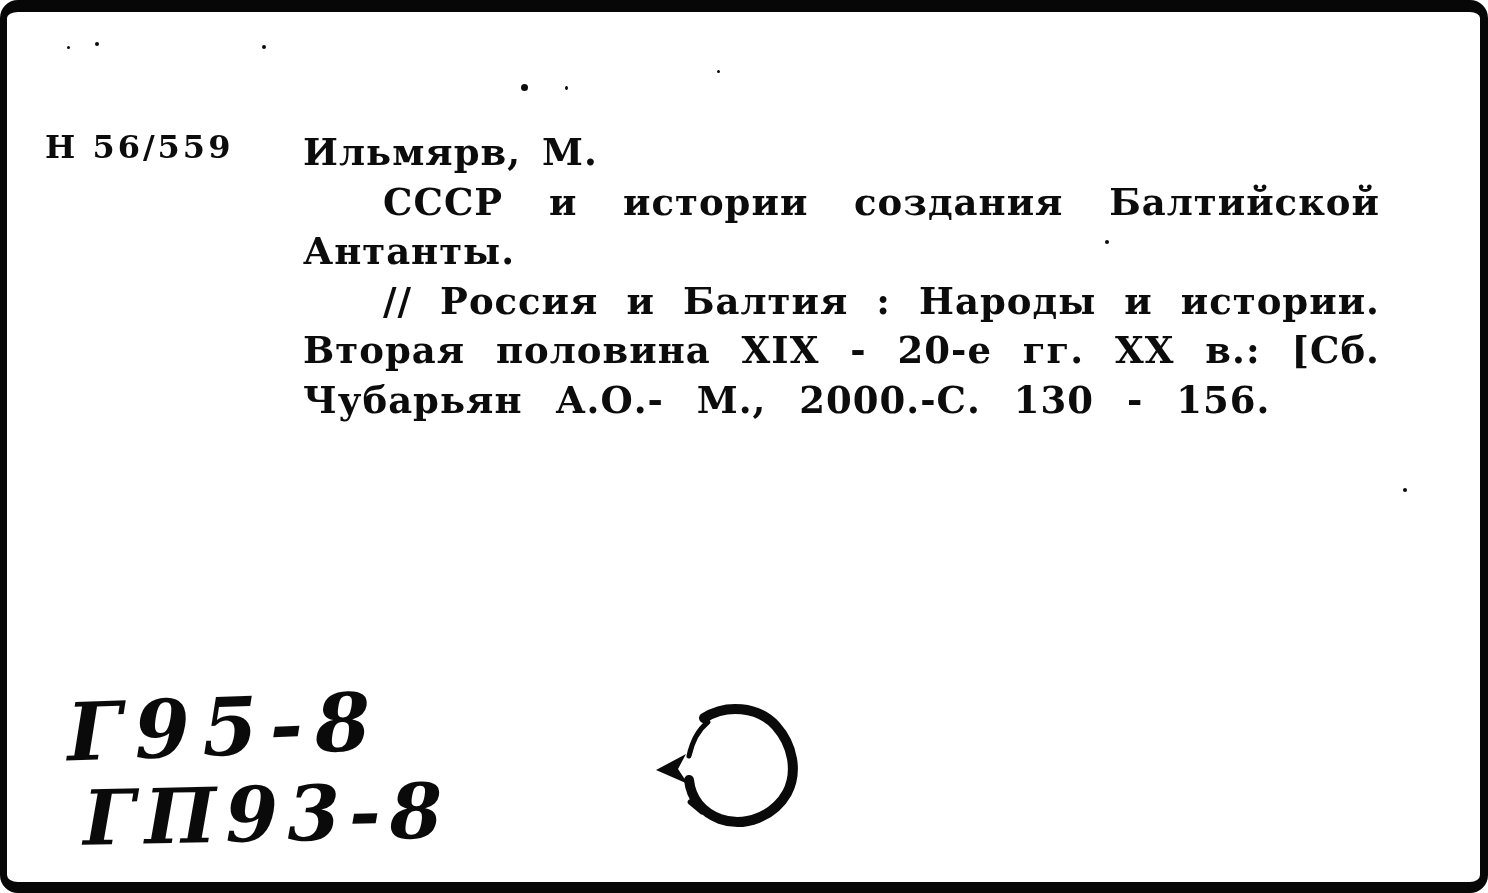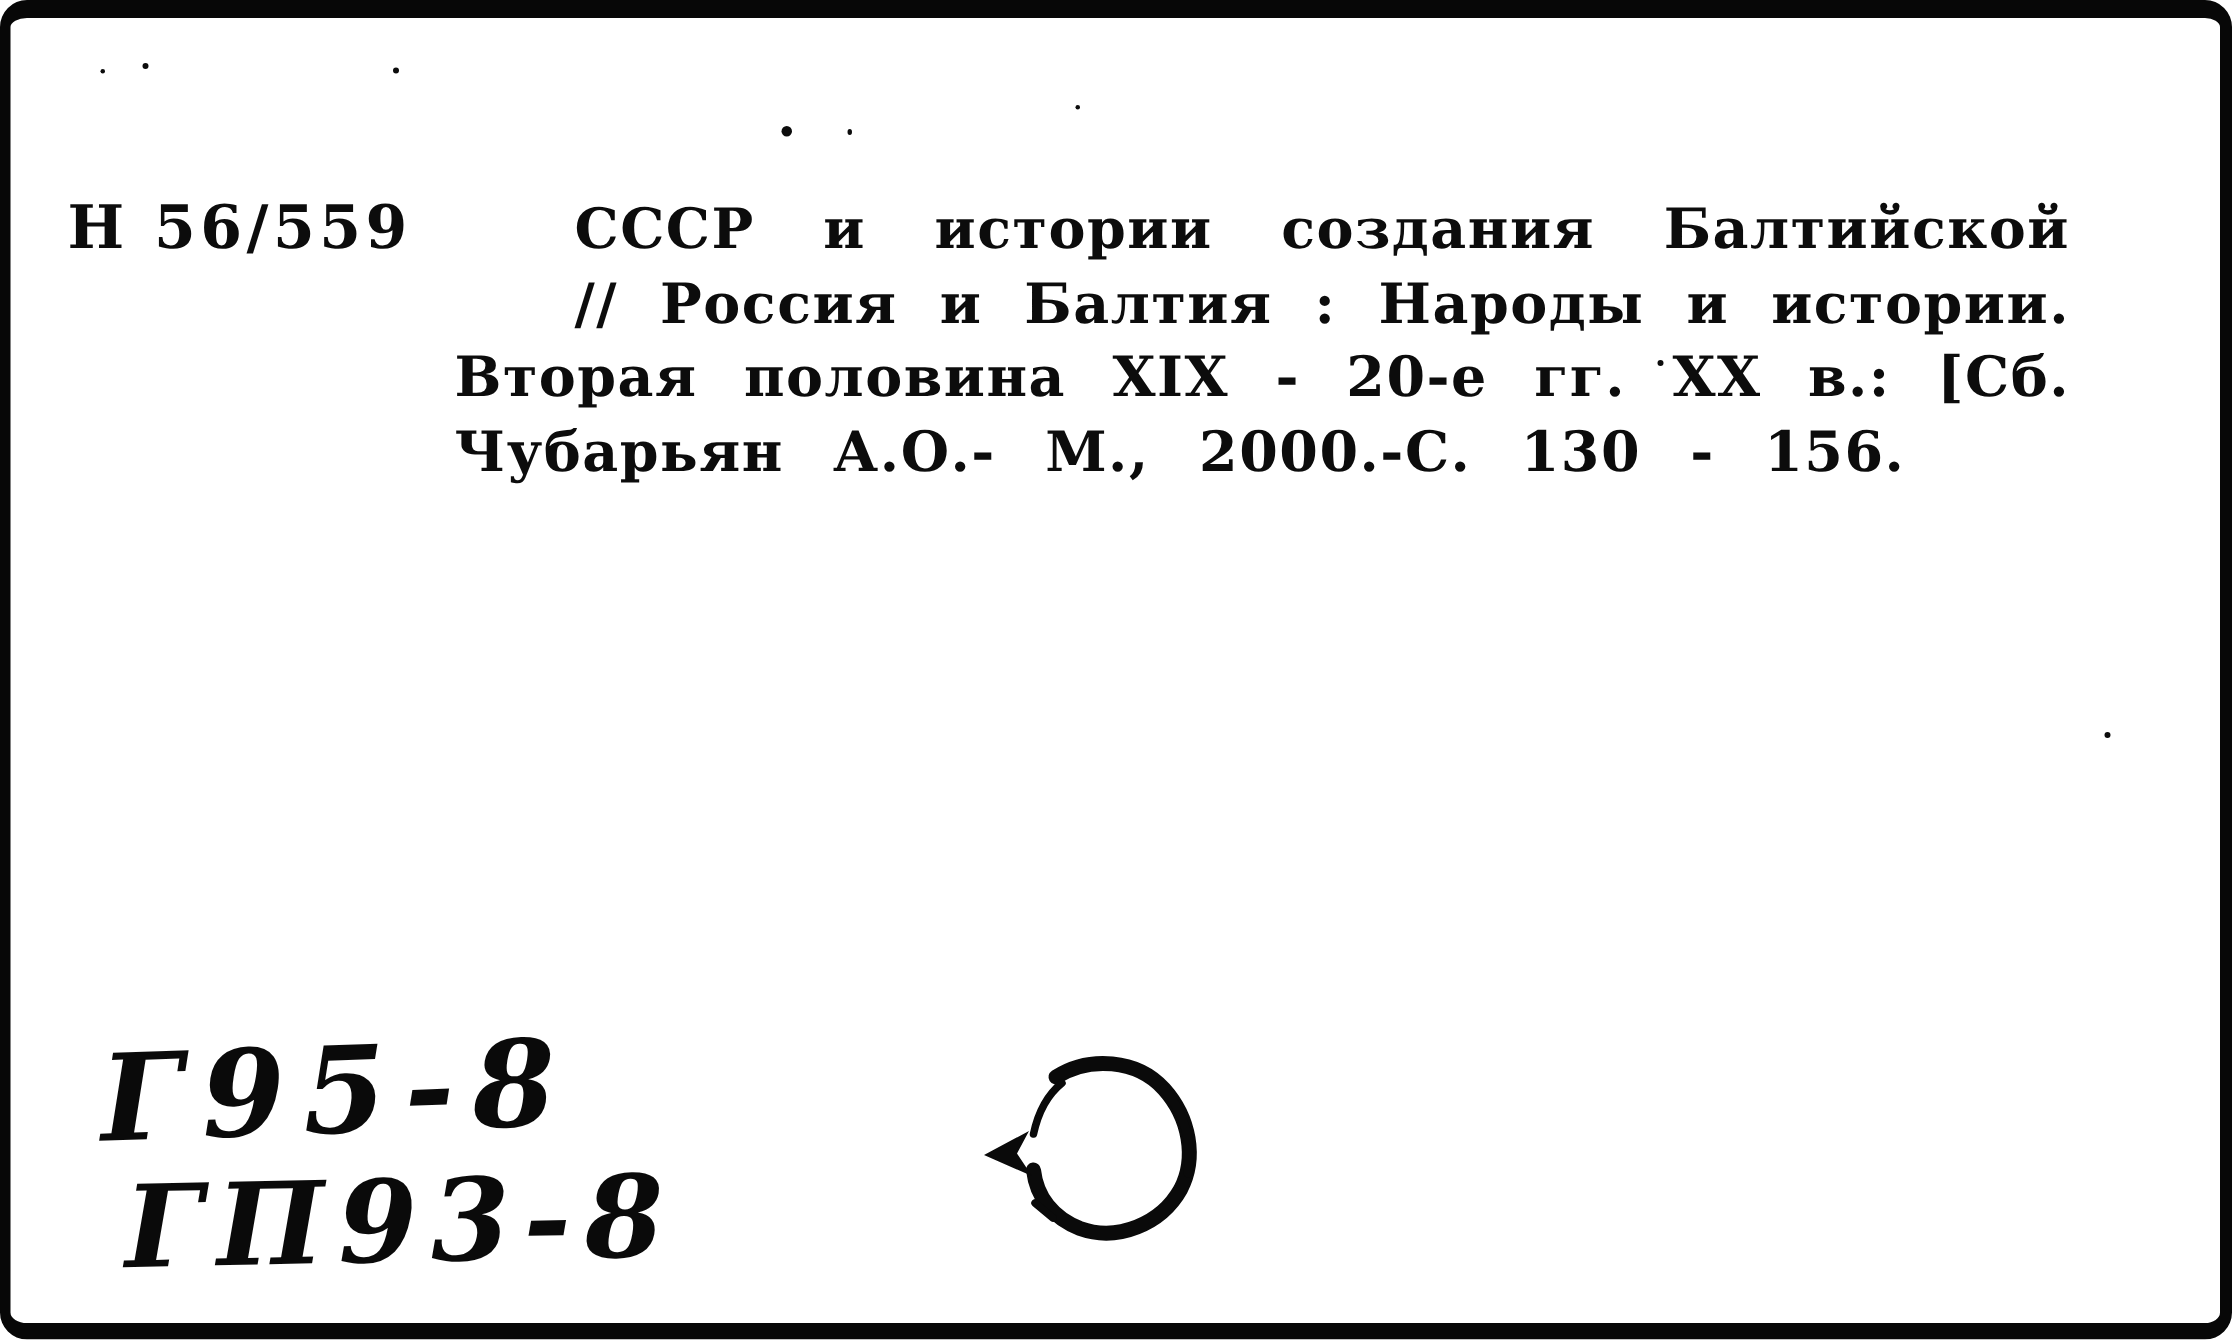--- a/index.html
+++ b/index.html
@@ -20,21 +20,21 @@
     border-color: #070707;
     border-width: 12px 8px 11px 7px;
     border-radius: 18px;
     font-family: "DejaVu Serif", "Liberation Serif", serif;
     color: #0c0c0c;
   }
   .call-number {
     position: absolute;
     left: 38px;
     top: 116px;
-    font-size: 40px;
+    font-size: 32px;
     font-weight: 700;
     letter-spacing: 3px;
     white-space: nowrap;
   }
   .entry {
     position: absolute;
     left: 296px;
     top: 116px;
     width: 1077px;
     font-size: 37px;
@@ -87,21 +87,23 @@
   }
 </style>
 </head>
 <body>
 
 <div class="card">
 
   <div class="call-number">Н 56/559</div>
 
   <div class="entry">
+    <div class="line">Ильмярв, М.</div>
     <div class="line l-just l-indent">СССР и истории создания Балтийской</div>
+    <div class="line">Антанты.</div>
     <div class="line l-just l-indent">// Россия и Балтия : Народы и истории.</div>
     <div class="line l-just">Вторая половина XIX - 20-е гг. XX в.: [Сб.</div>
     <div class="line l-wide">Чубарьян А.О.- М., 2000.-С. 130 - 156.</div>
   </div>
 
   <div class="hw hw1">Г95-8</div>
 
   <div class="hw hw2">ГП93-8</div>
 
   <svg class="circle-mark" viewBox="0 0 165 150" aria-hidden="true">

